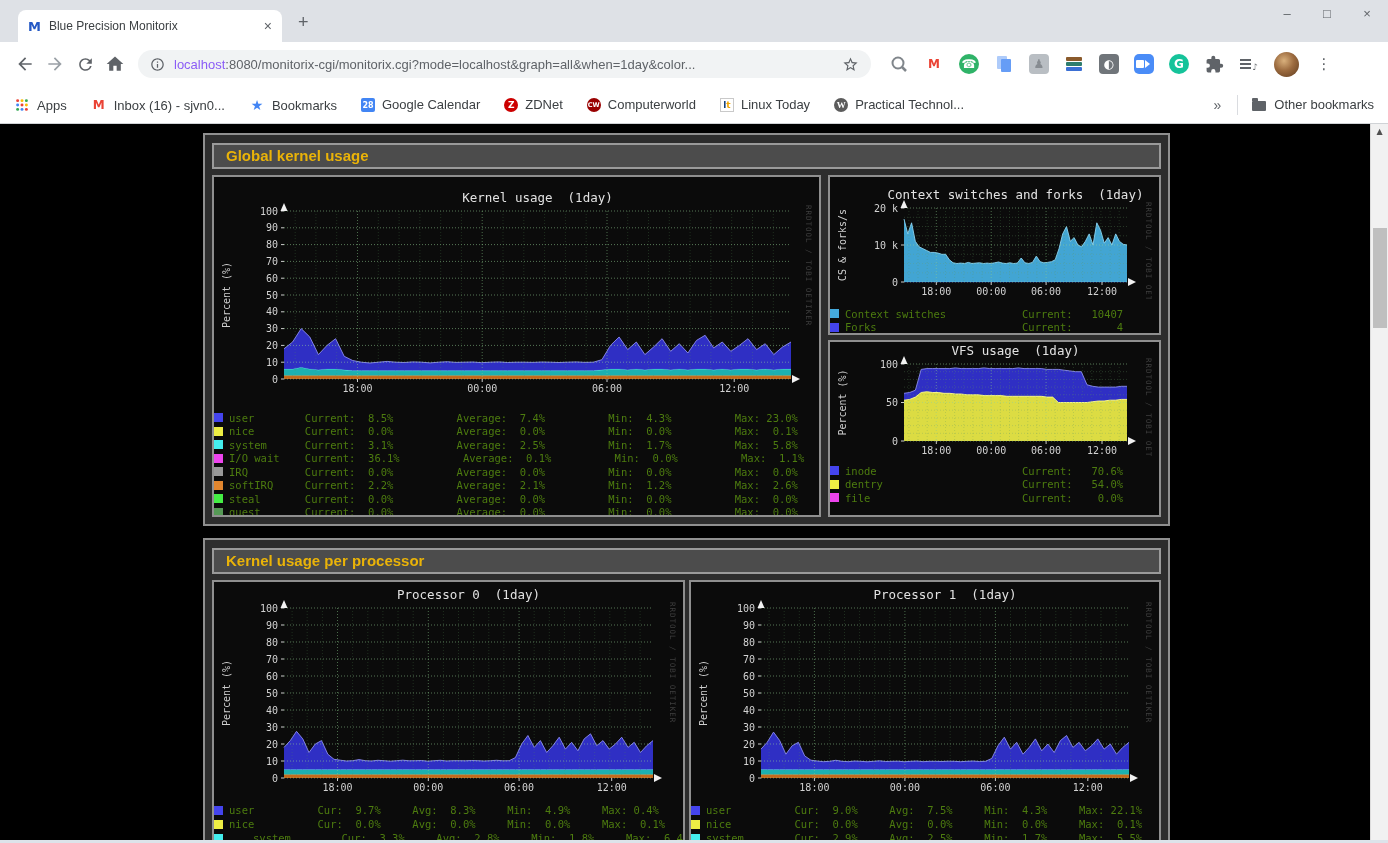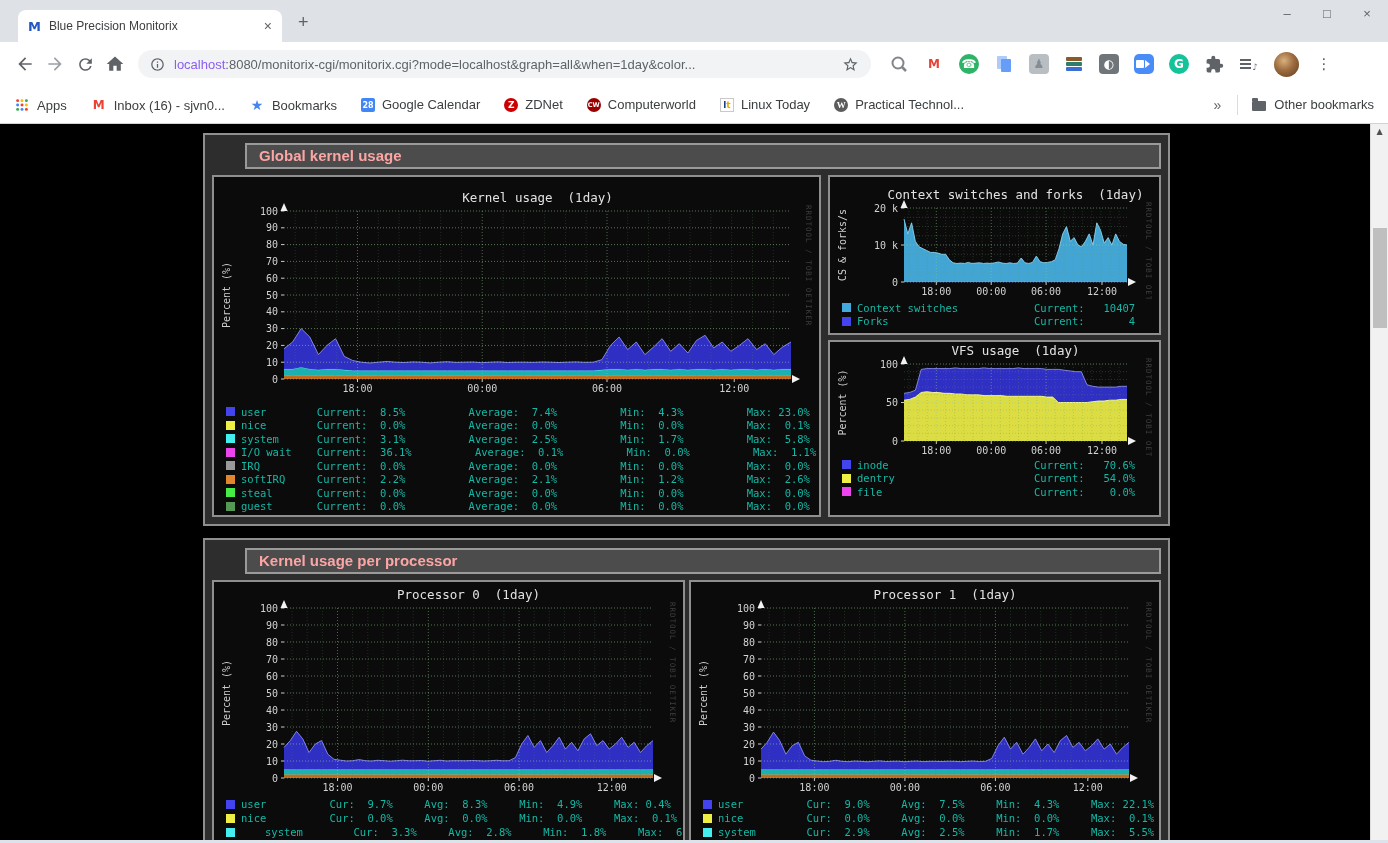--- a/index.html
+++ b/index.html
@@ -50,29 +50,29 @@
   .chev { color:#5f6368; margin-right:16px; font-size:14px; }
   .vdiv { width:1px; height:20px; background:#dadce0; margin-right:14px; }
   .folder-icon { width:14px; height:10px; background:#5f6368; border-radius:1px; position:relative; margin-right:8px; margin-top:2px; }
   .folder-tab { position:absolute; top:-3px; left:0; width:6px; height:3px; background:#5f6368; border-radius:1px 1px 0 0; }
 
   
   .page { position:relative; background:#000; height:719px; overflow:hidden; }
   .content { padding:9px 0 0 203px; width:1170px; }
   .mx-frame { width:967px; background:#2d2d2d; border:2px solid #8f8f8f; padding:8px 7px 7px 7px; margin-bottom:12px; }
   .mx-header { background:#4c4c4c; border:2px solid #9a9a9a; height:26px; line-height:22px; padding-left:12px;
-               color:#fca5a5; font-weight:bold; font-size:15px; margin-bottom:6px;margin-left:33px; }
+               color:#eab308; font-weight:bold; font-size:15px; margin-bottom:6px; }
   .mx-row { display:flex; gap:7px; }
   .mx-row.tight { gap:4px; }
   .mx-col { display:flex; flex-direction:column; gap:5px; }
   .graph-box { background:#0b0b0b; border:2px solid #8f8f8f; overflow:hidden; }
   svg { display:block; }
   svg text { font-family:"DejaVu Sans Mono", monospace; white-space:pre; }
 
-  .legend { padding-left:12px; margin-top:2px; color:#14b8a6; }
+  .legend { margin-top:8px; color:#4d7c0f; }
   .lg-row { display:flex; align-items:center; }
   .sw { width:9px; height:9px; margin-right:6px; flex:none; }
   .lg-text { font:10.5px "DejaVu Sans Mono", monospace; white-space:pre; }
 
   
   .scrollbar { position:absolute; top:0; right:0; width:18px; height:100%; background:#f1f1f1; border-left:1px solid #dcdcdc; }
   .sb-btn { height:16px; text-align:center; font-size:8px; color:#505050; line-height:16px; font-family:"DejaVu Sans",sans-serif; }
   .sb-thumb { position:absolute; top:104px; left:2px; width:14px; height:100px; background:#bfbfbf; }
   .win-bottom { position:absolute; left:0; right:0; bottom:0; height:3px; background:#dde3ea; z-index:6; }
 </style>

